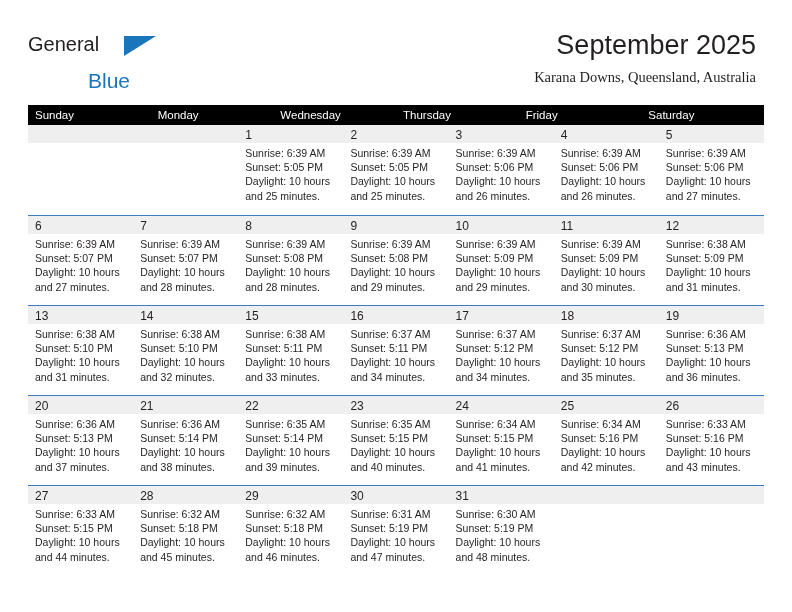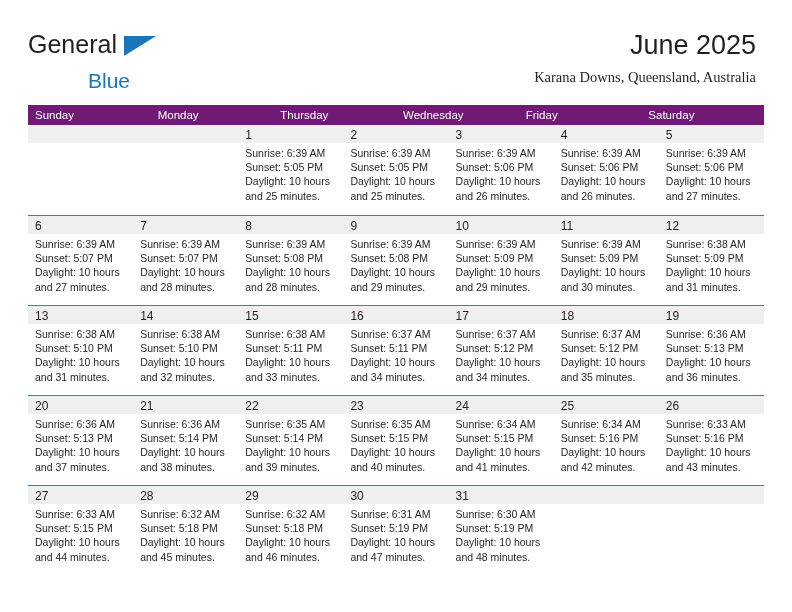--- a/index.html
+++ b/index.html
@@ -32,21 +32,21 @@
     position: absolute;
     left: 0;
     top: 4px;
     width: 220px;
     height: 56px;
   }
   .brand-general {
     position: absolute;
     left: 0;
     top: 0;
-    font-size: 25px;
+    font-size: 20px;
     color: #231f20;
     letter-spacing: 0px;
     line-height: 24px;
   }
   .brand-blue {
     position: absolute;
     left: 60px;
     top: 37px;
     font-size: 21px;
     color: #1b75bb;
@@ -85,21 +85,21 @@
 
   
   .calendar {
     position: absolute;
     left: 28px;
     top: 105px;
     width: 736px;
   }
   .weekday-header {
     display: flex;
-    background: #701a75;
+    background: #000000;
     height: 20px;
   }
   .weekday-cell {
     flex: 1 1 0;
     color: #ffffff;
     font-size: 11.5px;
     line-height: 20px;
     padding-left: 7px;
     white-space: nowrap;
     overflow: hidden;
@@ -148,32 +148,32 @@
 
   <div class="top-bar">
 
     <div class="brand">
       <span class="brand-general">General</span>
       <span class="brand-flag"></span>
       <span class="brand-blue">Blue</span>
     </div>
 
     <div class="title-block">
-      <div class="cal-title">June 2025</div>
+      <div class="cal-title">September 2025</div>
       <div class="cal-subtitle">Karana Downs, Queensland, Australia</div>
     </div>
 
   </div>
 
   <div class="calendar">
     <div class="weekday-header" id="weekday-header">
         <div class="weekday-cell">Sunday</div>
         <div class="weekday-cell">Monday</div>
+        <div class="weekday-cell">Wednesday</div>
         <div class="weekday-cell">Thursday</div>
-        <div class="weekday-cell">Wednesday</div>
         <div class="weekday-cell">Friday</div>
         <div class="weekday-cell">Saturday</div>
       </div>
     <div id="weeks-container">
         <div class="week-row first">
           <div class="day-cell empty">
             <div class="day-num-band"><span class="day-num"></span></div>
             <div class="day-lines"></div>
           </div>
           <div class="day-cell empty">

